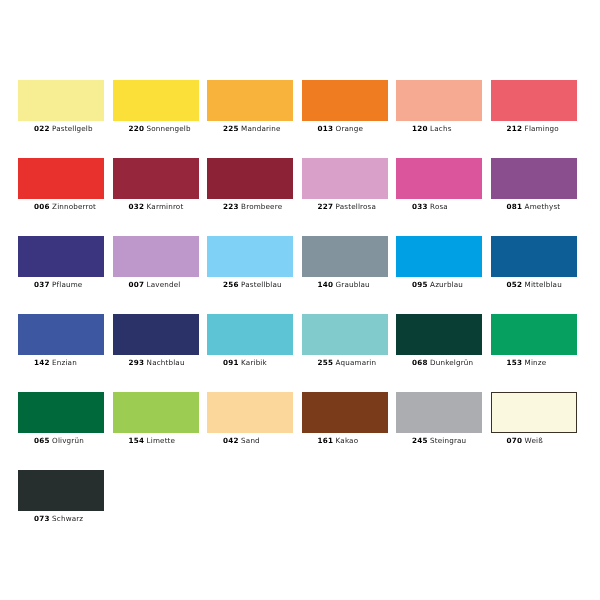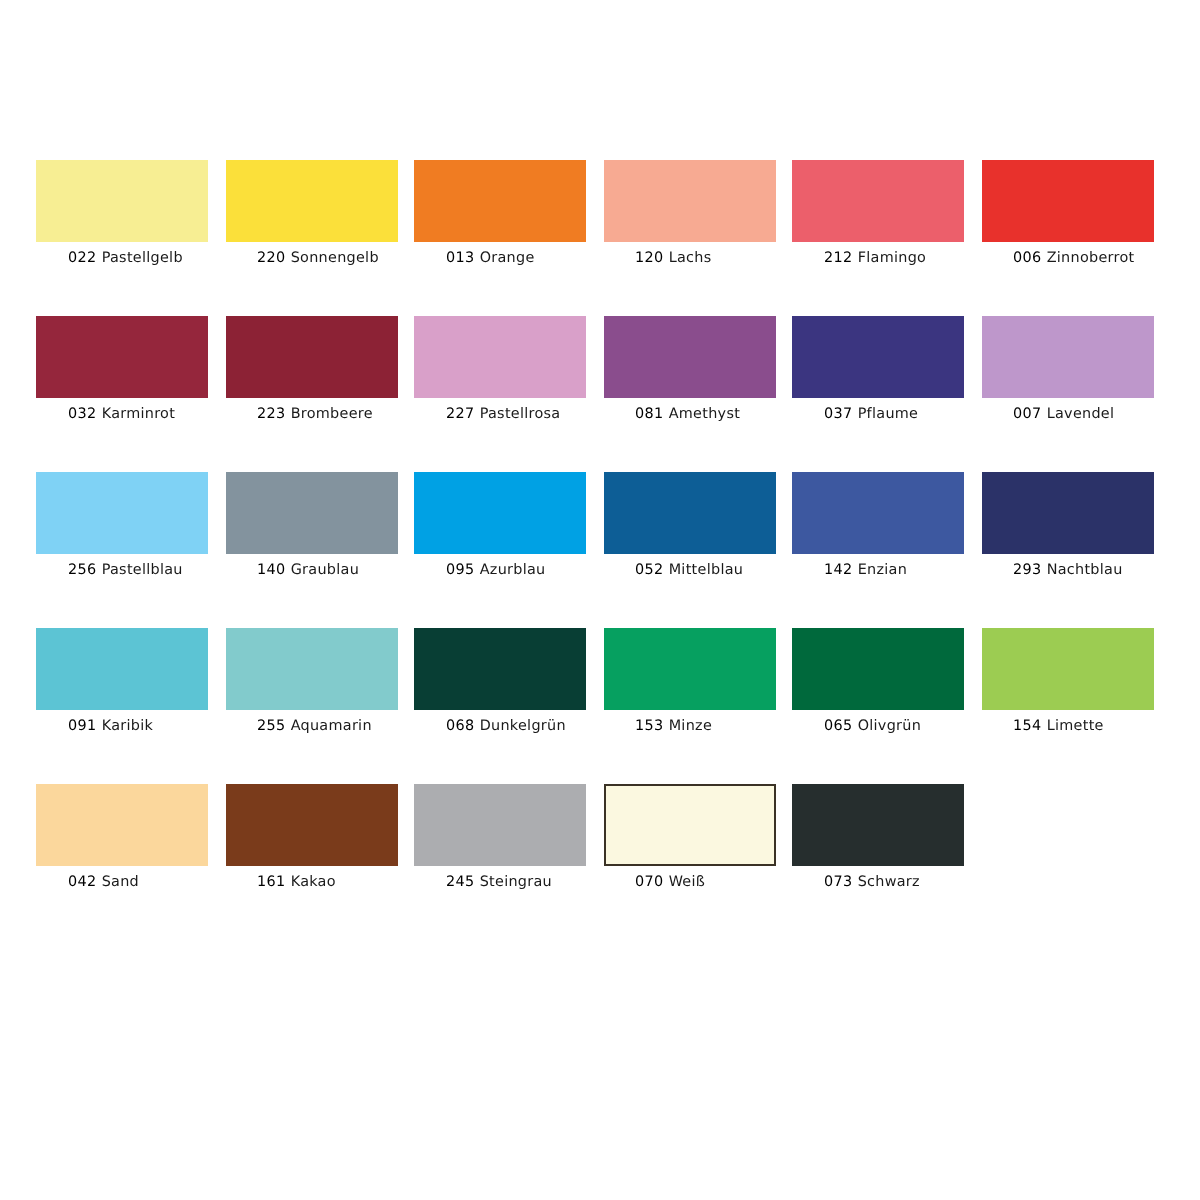--- a/index.html
+++ b/index.html
@@ -51,21 +51,21 @@
     top: 44px;
     width: 94px;
     font-size: 7.2px;
     line-height: 10px;
     letter-spacing: 0.1px;
     color: #1a1a1a;
     white-space: nowrap;
     font-family: "DejaVu Sans", "Liberation Sans", sans-serif;
   }
   .swatch-code {
-    font-weight: normal;
+    font-weight: bold;
     color: #000000;
     letter-spacing: 0.2px;
     padding-left: 16px;
   }
   .swatch-name {
     font-weight: normal;
     color: #1a1a1a;
     margin-left: 2.5px;
     letter-spacing: 0.15px;
   }
@@ -81,20 +81,24 @@
   <div class="swatch-grid">
       <div class="swatch-cell">
         <div class="swatch-chip" style="background: rgb(247, 238, 147);"></div>
         <div class="swatch-label"><span class="swatch-code">022</span><span class="swatch-name">Pastellgelb</span></div>
       </div>
       <div class="swatch-cell">
         <div class="swatch-chip" style="background: rgb(251, 224, 58);"></div>
         <div class="swatch-label"><span class="swatch-code">220</span><span class="swatch-name">Sonnengelb</span></div>
       </div>
       <div class="swatch-cell">
+        <div class="swatch-chip" style="background: rgb(248, 179, 60);"></div>
+        <div class="swatch-label"><span class="swatch-code">225</span><span class="swatch-name">Mandarine</span></div>
+      </div>
+      <div class="swatch-cell">
         <div class="swatch-chip" style="background: rgb(240, 124, 34);"></div>
         <div class="swatch-label"><span class="swatch-code">013</span><span class="swatch-name">Orange</span></div>
       </div>
       <div class="swatch-cell">
         <div class="swatch-chip" style="background: rgb(247, 170, 146);"></div>
         <div class="swatch-label"><span class="swatch-code">120</span><span class="swatch-name">Lachs</span></div>
       </div>
       <div class="swatch-cell">
         <div class="swatch-chip" style="background: rgb(236, 95, 107);"></div>
         <div class="swatch-label"><span class="swatch-code">212</span><span class="swatch-name">Flamingo</span></div>
@@ -107,20 +111,24 @@
         <div class="swatch-chip" style="background: rgb(149, 38, 60);"></div>
         <div class="swatch-label"><span class="swatch-code">032</span><span class="swatch-name">Karminrot</span></div>
       </div>
       <div class="swatch-cell">
         <div class="swatch-chip" style="background: rgb(140, 34, 53);"></div>
         <div class="swatch-label"><span class="swatch-code">223</span><span class="swatch-name">Brombeere</span></div>
       </div>
       <div class="swatch-cell">
         <div class="swatch-chip" style="background: rgb(217, 160, 201);"></div>
         <div class="swatch-label"><span class="swatch-code">227</span><span class="swatch-name">Pastellrosa</span></div>
+      </div>
+      <div class="swatch-cell">
+        <div class="swatch-chip" style="background: rgb(219, 85, 156);"></div>
+        <div class="swatch-label"><span class="swatch-code">033</span><span class="swatch-name">Rosa</span></div>
       </div>
       <div class="swatch-cell">
         <div class="swatch-chip" style="background: rgb(138, 77, 141);"></div>
         <div class="swatch-label"><span class="swatch-code">081</span><span class="swatch-name">Amethyst</span></div>
       </div>
       <div class="swatch-cell">
         <div class="swatch-chip" style="background: rgb(59, 53, 128);"></div>
         <div class="swatch-label"><span class="swatch-code">037</span><span class="swatch-name">Pflaume</span></div>
       </div>
       <div class="swatch-cell">

